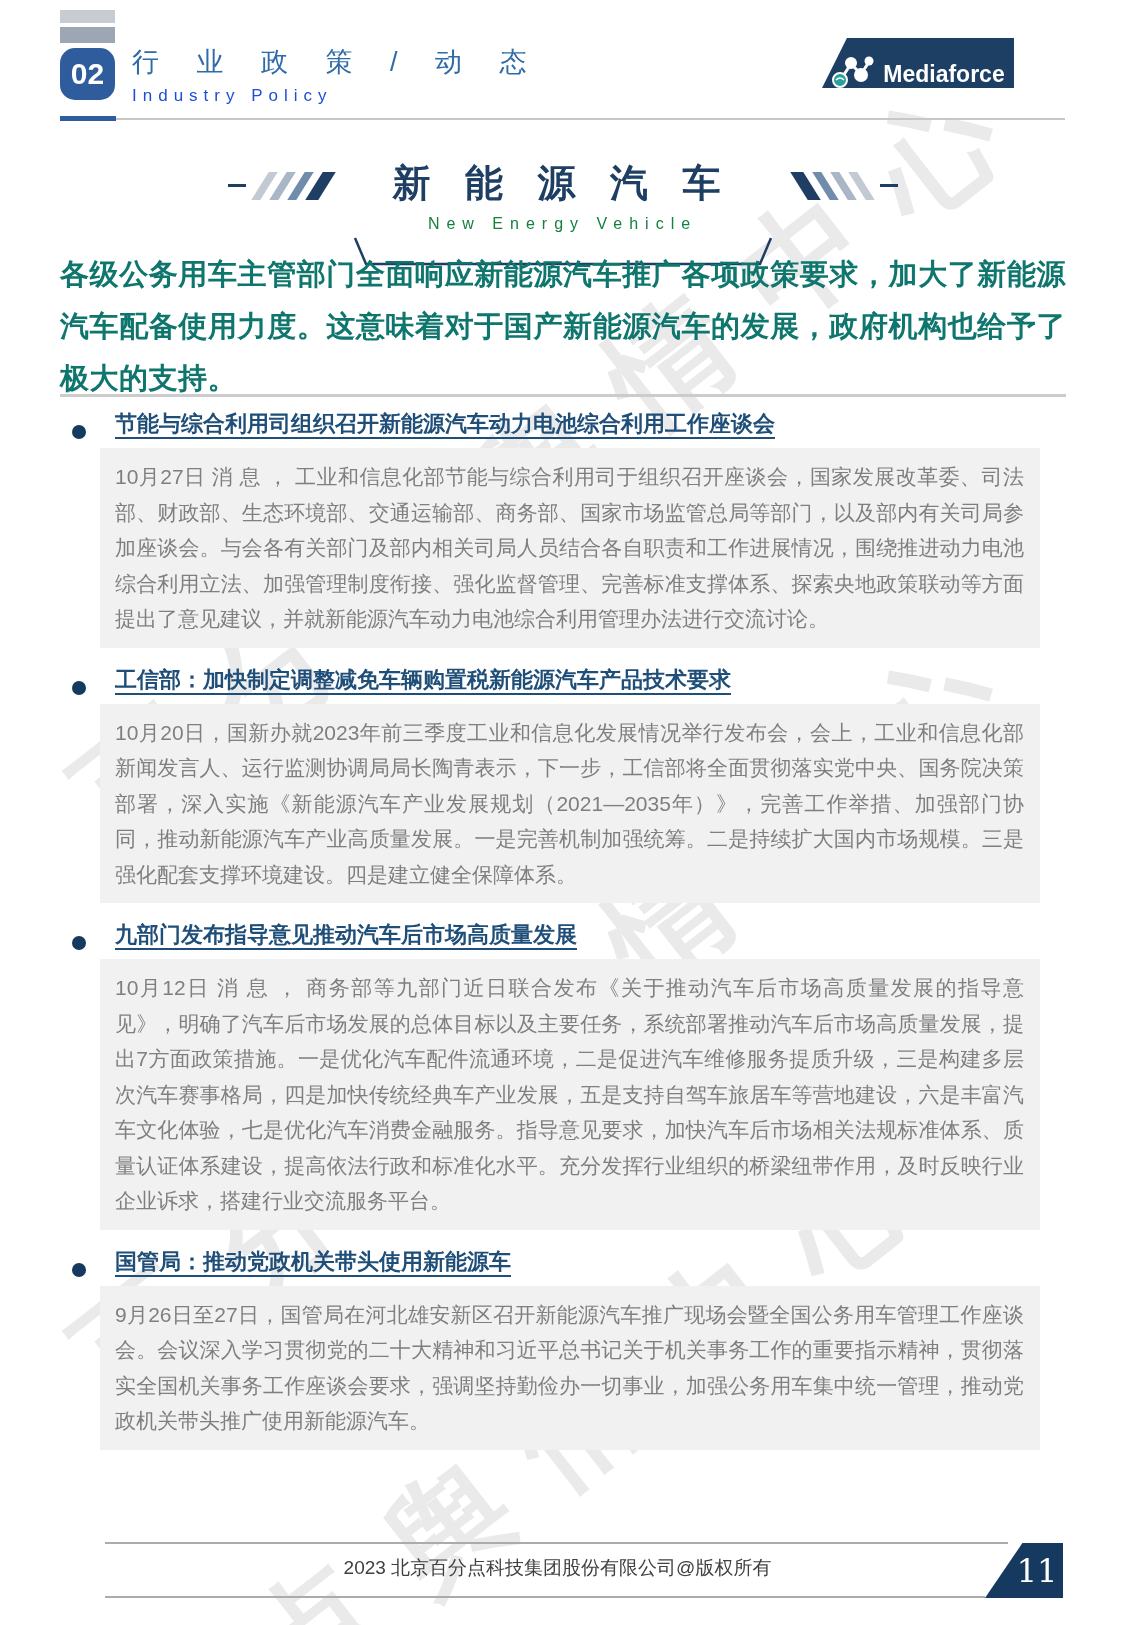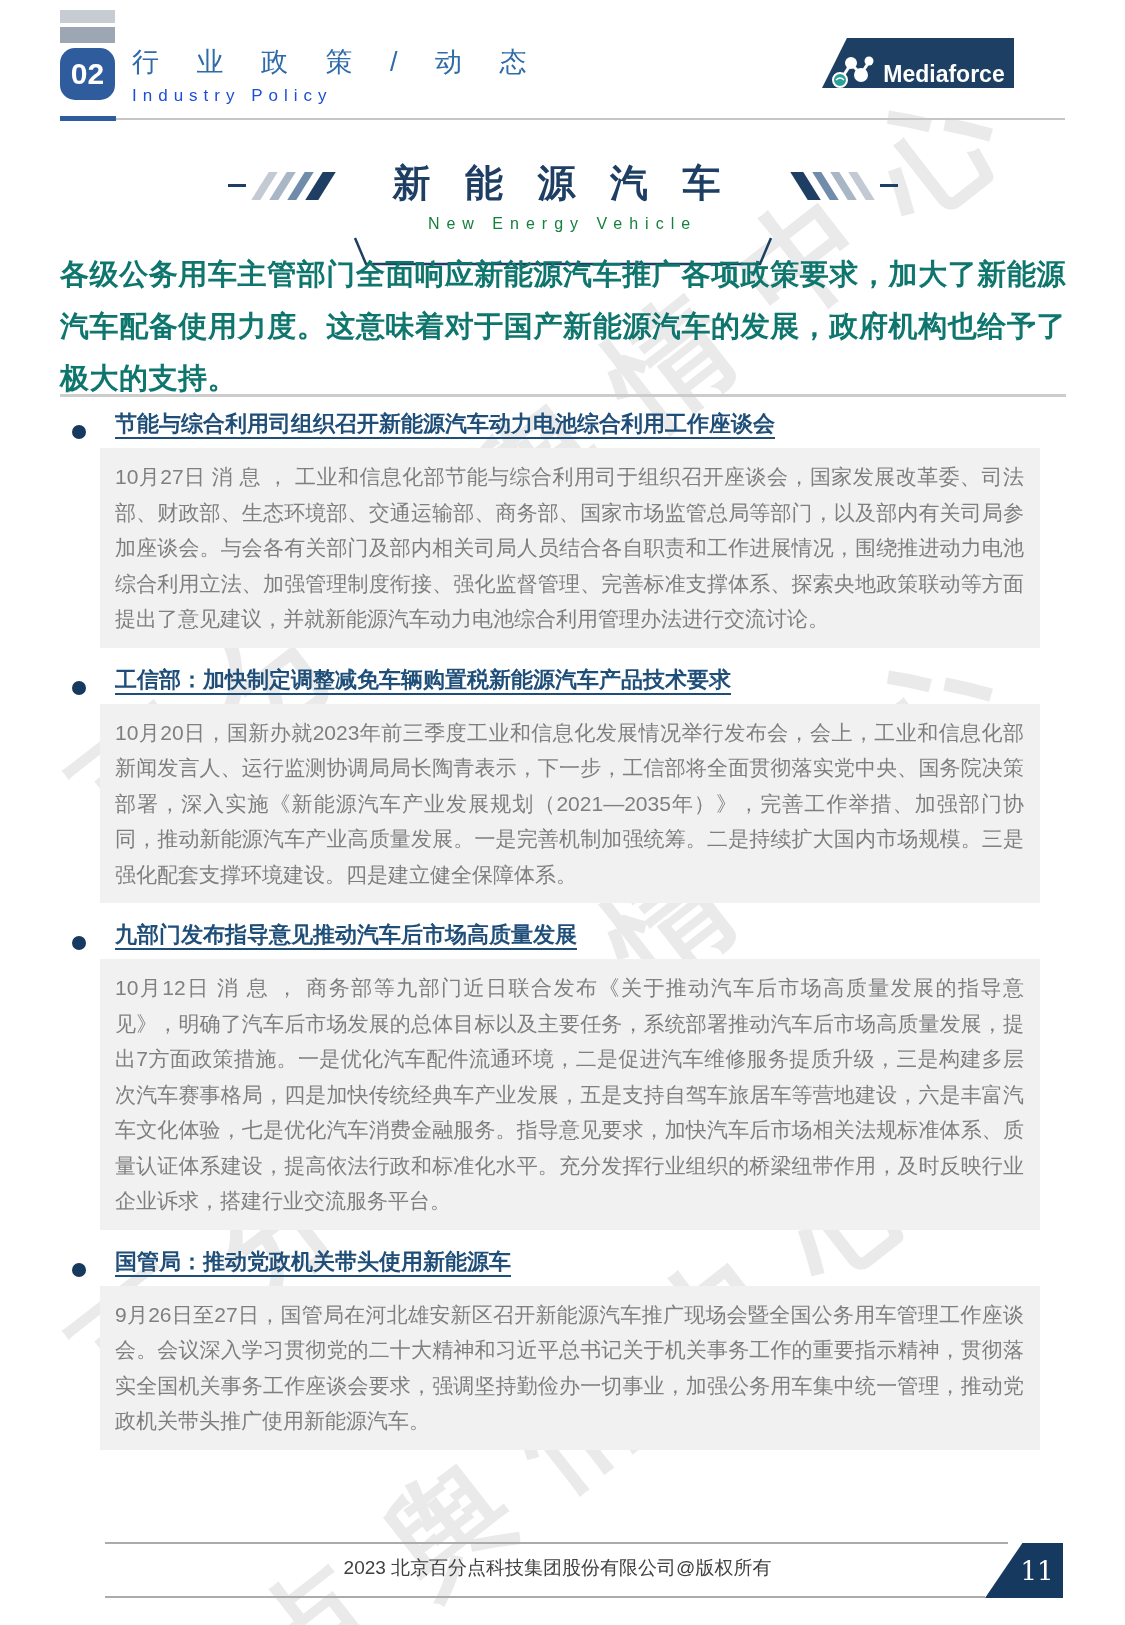--- a/index.html
+++ b/index.html
@@ -75,21 +75,21 @@
   }
 
   
   .ftr-line1 { position:absolute; left:105px; top:1542px; width:903px; height:2px; background:#ababab; }
   .ftr-line2 { position:absolute; left:105px; top:1596px; width:880px; height:2px; background:#ababab; }
   .ftr-text  { position:absolute; left:105px; top:1555px; width:905px; text-align:center;
                color:#404040; font-size:19px; }
   .ftr-page  {
     position:absolute; left:985px; top:1543px; width:78px; height:55px;
     background:#16395f; clip-path:polygon(48% 0, 100% 0, 100% 100%, 0 100%);
-    color:#ffffff; font-size:26px; font-family:"DejaVu Serif", serif;
+    color:#ffffff; font-size:32px; font-family:"DejaVu Serif", serif;
     display:flex; align-items:center; justify-content:center; padding-left:26px;
   }
 </style>
 </head>
 <body>
 
 <div class="page">
 
   <div class="wm wm1">百分点舆情中心</div>
   <div class="wm wm2">百分点舆情中心</div>

